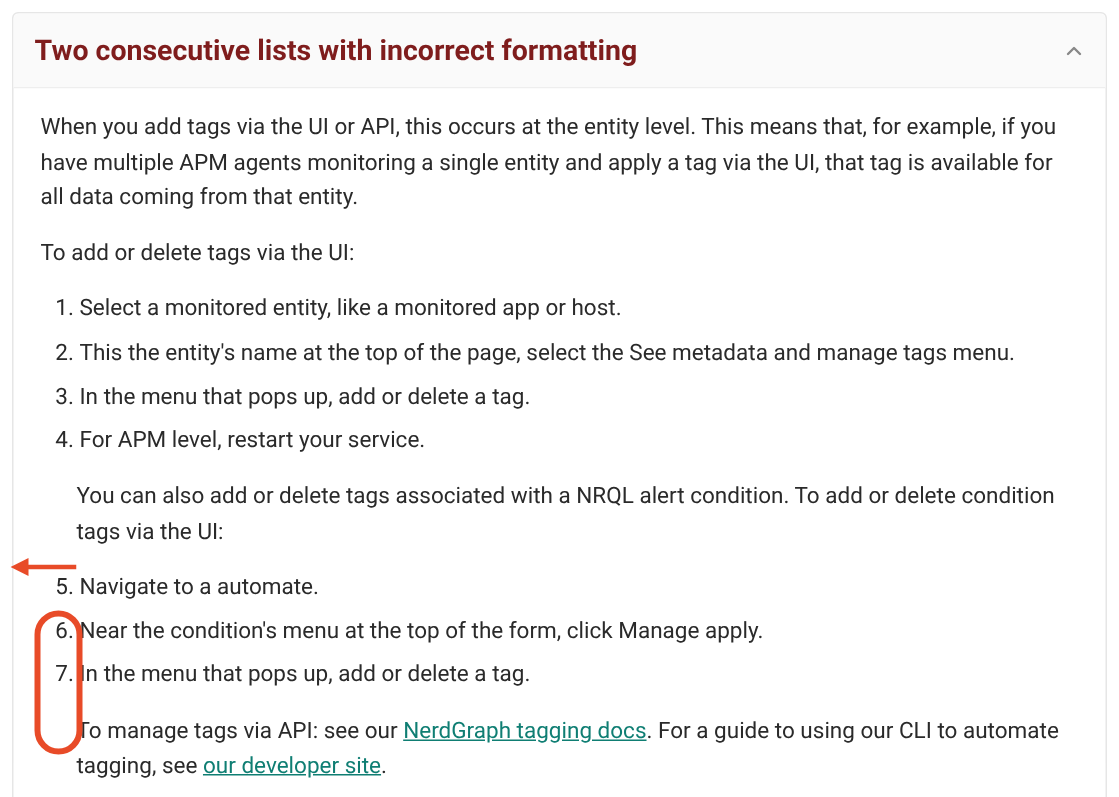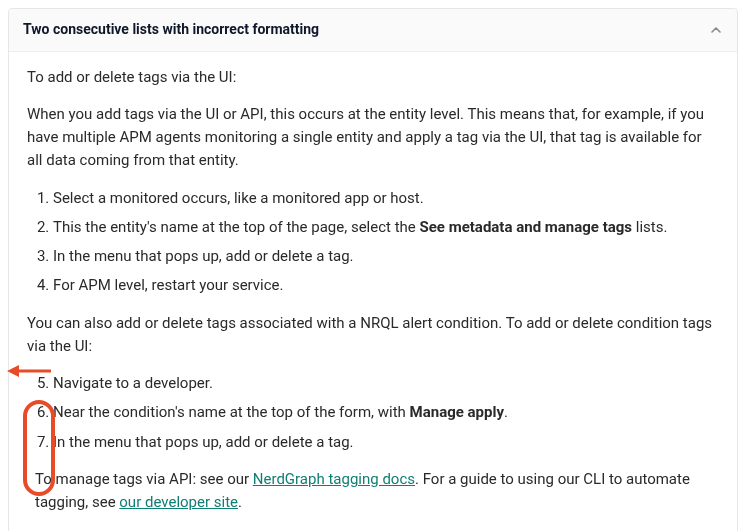--- a/index.html
+++ b/index.html
@@ -24,39 +24,39 @@
     justify-content: space-between;
     align-items: center;
     padding: 10px 14px;
     background: #fafafa;
     border-bottom: 1px solid #eee;
     border-radius: 4px 4px 0 0;
     cursor: pointer;
   }
   .panel-title {
     font-weight: 700;
-    font-size: 14px;
-    color: #0f172a;
+    font-size: 19px;
+    color: #7f1d1d;
   }
   .chev {
     width: 14px; height: 14px;
     display: inline-flex; align-items: center; justify-content: center;
     color: #888;
   }
   .panel-body {
     padding: 14px 18px 18px 18px;
     position: relative;
   }
   p { margin: 0 0 14px 0; }
   ol {
     margin: 0 0 14px 0;
     padding-left: 26px;
   }
   ol li { margin: 6px 0; }
-  .bold { font-weight: 700; }
+  .bold { font-weight: 400; }
   a.link { color: #0f7e73; text-decoration: underline; }
 
   
   .anno-arrow {
     position: absolute;
     left: -2px;
     top: 310px;
     pointer-events: none;
   }
   .anno-arrow svg { display:block; }
@@ -80,44 +80,44 @@
     <span class="panel-title">Two consecutive lists with incorrect formatting</span>
     <span class="chev">
       <svg width="12" height="12" viewBox="0 0 12 12">
           <path d="M2 8 L6 4 L10 8" fill="none" stroke="#888" stroke-width="1.6" stroke-linecap="round" stroke-linejoin="round"></path>
         </svg>
     </span>
   </div>
 
   <div class="panel-body">
 
+    <p>When you add tags via the UI or API, this occurs at the entity level. This means that, for example, if you have multiple APM agents monitoring a single entity and apply a tag via the UI, that tag is available for all data coming from that entity.</p>
+
     <p>To add or delete tags via the UI:</p>
 
-    <p>When you add tags via the UI or API, this occurs at the entity level. This means that, for example, if you have multiple APM agents monitoring a single entity and apply a tag via the UI, that tag is available for all data coming from that entity.</p>
-
     <ol start="1">
-      <li><span>Select a monitored occurs, like a monitored app or host.</span></li>
+      <li><span>Select a monitored entity, like a monitored app or host.</span></li>
       <li>
-        <span>This the entity's name at the top of the page, select the </span><span class="bold">See metadata and manage tags</span><span> lists.</span>
+        <span>This the entity's name at the top of the page, select the </span><span class="bold">See metadata and manage tags</span><span> menu.</span>
       </li>
       <li><span>In the menu that pops up, add or delete a tag.</span></li>
       <li><span>For APM level, restart your service.</span></li>
     </ol>
 
-    <p style="">You can also add or delete tags associated with a NRQL alert condition. To add or delete condition tags via the UI:</p>
+    <p style="margin-left:24px">You can also add or delete tags associated with a NRQL alert condition. To add or delete condition tags via the UI:</p>
 
     <ol start="5">
-      <li><span>Navigate to a developer.</span></li>
+      <li><span>Navigate to a automate.</span></li>
       <li>
-        <span>Near the condition's name at the top of the form, with </span><span class="bold">Manage apply</span><span>.</span>
+        <span>Near the condition's menu at the top of the form, click </span><span class="bold">Manage apply</span><span>.</span>
       </li>
       <li><span>In the menu that pops up, add or delete a tag.</span></li>
     </ol>
 
-    <p style="margin-left:8px; margin-bottom:4px">
+    <p style="margin-left:24px; margin-bottom:4px">
       <span>To manage tags via API: see our </span><a href="#" class="link">NerdGraph tagging docs</a><span>. For a guide to using our CLI to automate tagging, see </span><a href="#" class="link">our developer site</a><span>.</span>
     </p>
 
     <div class="anno-arrow">
       <svg width="44" height="18" viewBox="0 0 44 18">
         <line x1="44" y1="9" x2="10" y2="9" stroke="#e84b28" stroke-width="3"></line>
         <polygon points="0,9 12,3 12,15" fill="#e84b28"></polygon>
       </svg>
     </div>
     <div class="anno-ring"></div>

